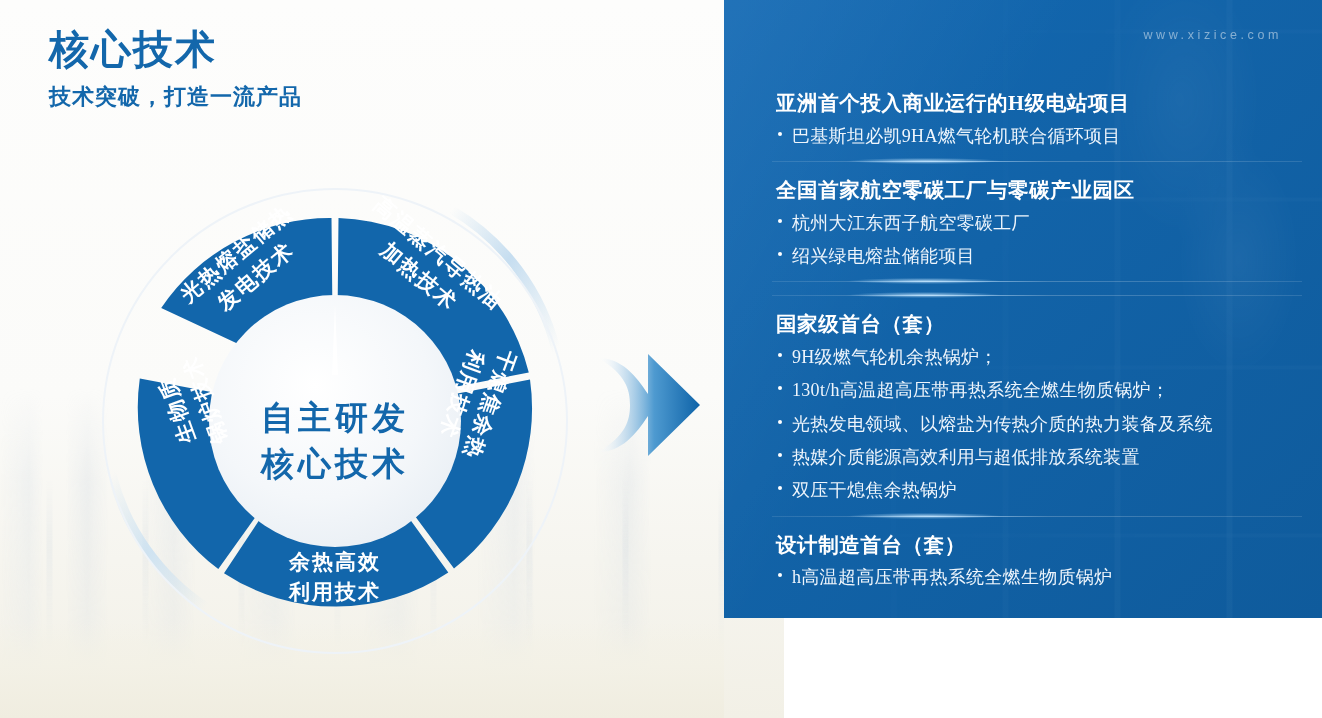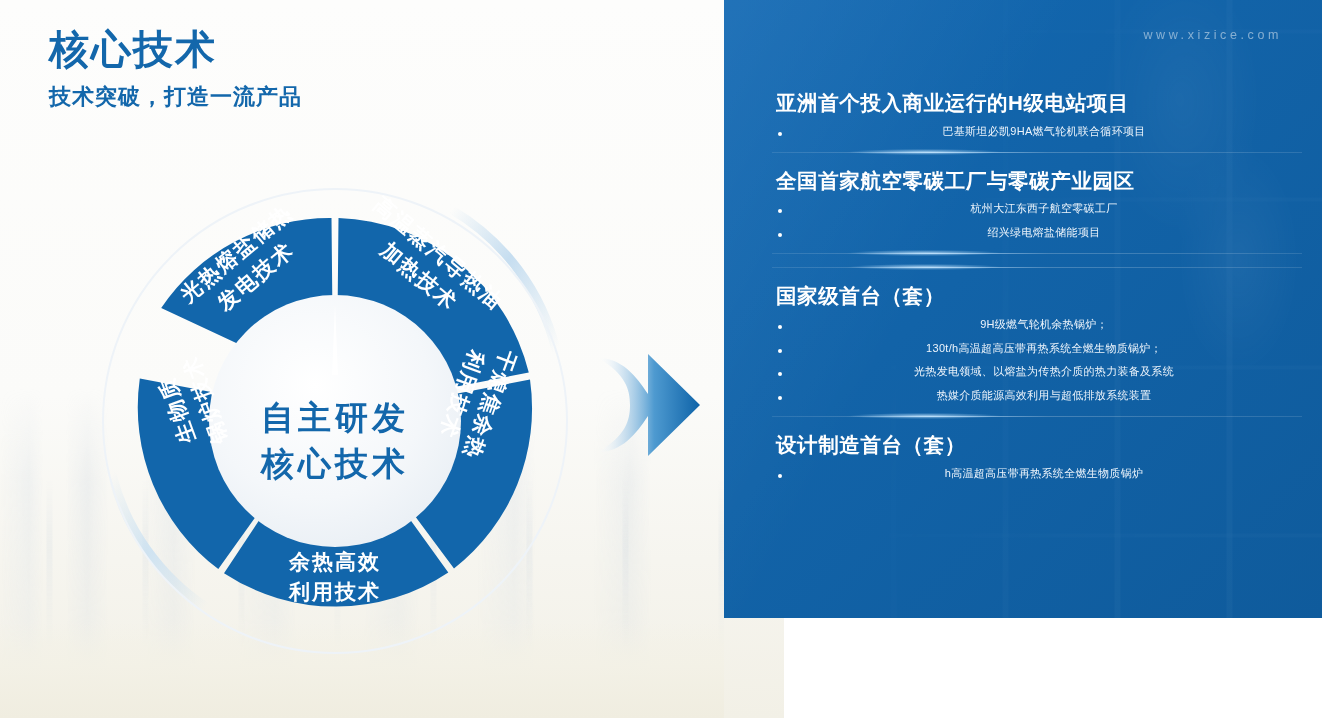--- a/index.html
+++ b/index.html
@@ -99,38 +99,38 @@
   .right-sheen{
     position:absolute; inset:0;
     background:linear-gradient(118deg, rgba(255,255,255,.07) 0%, rgba(255,255,255,0) 38%);
   }
   .watermark{
     position:absolute; right:40px; top:28px;
     font-size:12.5px; letter-spacing:3.6px; color:rgba(255,255,255,.48);
   }
 
   .sections{ position:absolute; left:52px; top:88px; width:520px; }
-  .section{ position:relative; }
+  .section{ position:relative;font-family:Liberation Serif, serif; }
   .divider{
     position:relative; height:1px; width:530px; margin:13px 0 13px -4px;
     background:linear-gradient(90deg, rgba(255,255,255,.10) 0%, rgba(255,255,255,.16) 14%,
                                        rgba(190,226,255,.85) 30%, rgba(255,255,255,.22) 52%,
                                        rgba(255,255,255,.12) 100%);
   }
   .divider::after{
     content:""; position:absolute; left:78px; top:-3px; width:150px; height:6px;
     background:radial-gradient(ellipse at center, rgba(200,232,255,.75), rgba(200,232,255,0) 72%);
   }
   .sec-title{
     font-size:20.5px; font-weight:bold; color:#ffffff; letter-spacing:.6px; line-height:1.5;
   }
   .bullets{ list-style:none; margin-top:5px; }
   .bullet{
-    position:relative; padding-left:16px; font-size:11px; color:#eef5fc;
-    line-height:1.35; margin-bottom:9px; letter-spacing:.3px;text-align:center;
+    position:relative; padding-left:16px; font-size:18px; color:#eef5fc;
+    line-height:1.35; margin-bottom:9px; letter-spacing:.3px;
   }
   .bullet::before{
     content:""; position:absolute; left:2px; top:8px;
     width:4px; height:4px; border-radius:50%; background:#ffffff;
   }
 </style>
 </head>
 <body>
 
 <div class="stage">
@@ -292,20 +292,21 @@
 
       <div class="divider"></div>
 
       <div class="section">
         <div class="sec-title">国家级首台（套）</div>
         <ul class="bullets">
           <li class="bullet">9H级燃气轮机余热锅炉；</li>
           <li class="bullet"> 130t/h高温超高压带再热系统全燃生物质锅炉；</li>
           <li class="bullet">光热发电领域、以熔盐为传热介质的热力装备及系统</li>
           <li class="bullet">热媒介质能源高效利用与超低排放系统装置</li>
+          <li class="bullet">双压干熄焦余热锅炉</li>
         </ul>
       </div>
 
       <div class="divider"></div>
 
       <div class="section">
         <div class="sec-title">设计制造首台（套）</div>
         <ul class="bullets">
           <li class="bullet">h高温超高压带再热系统全燃生物质锅炉</li>
         </ul>

